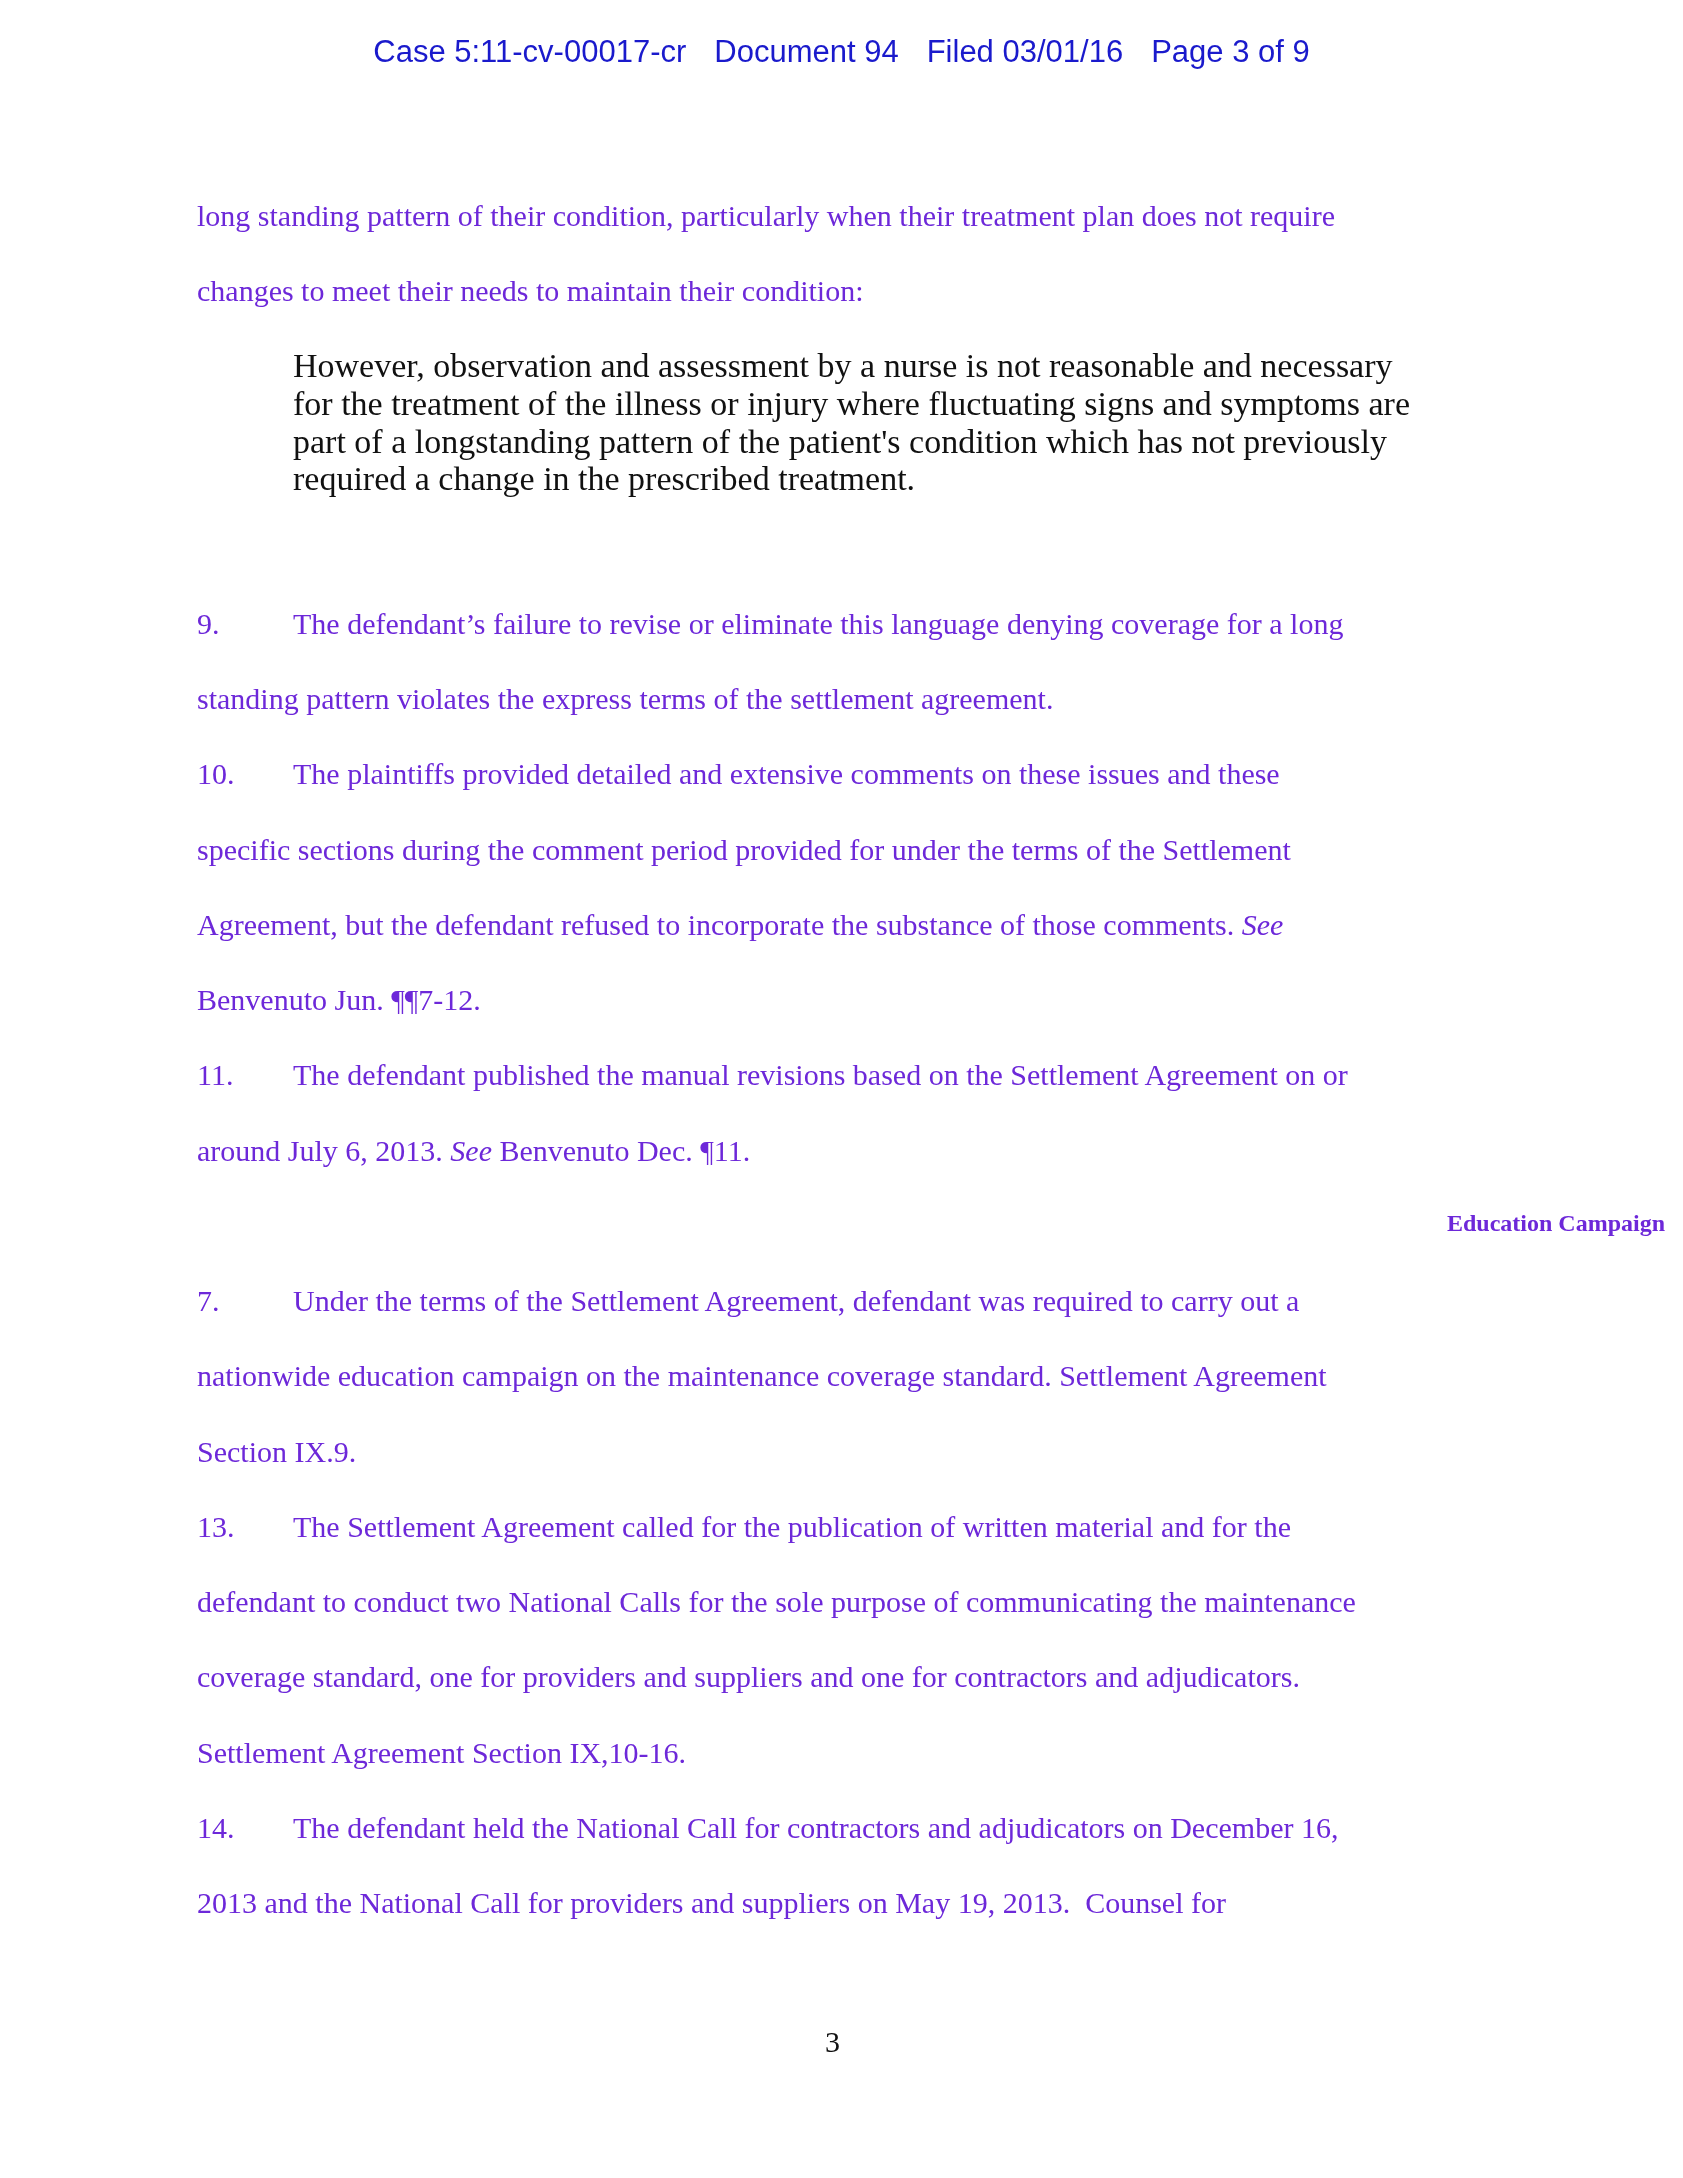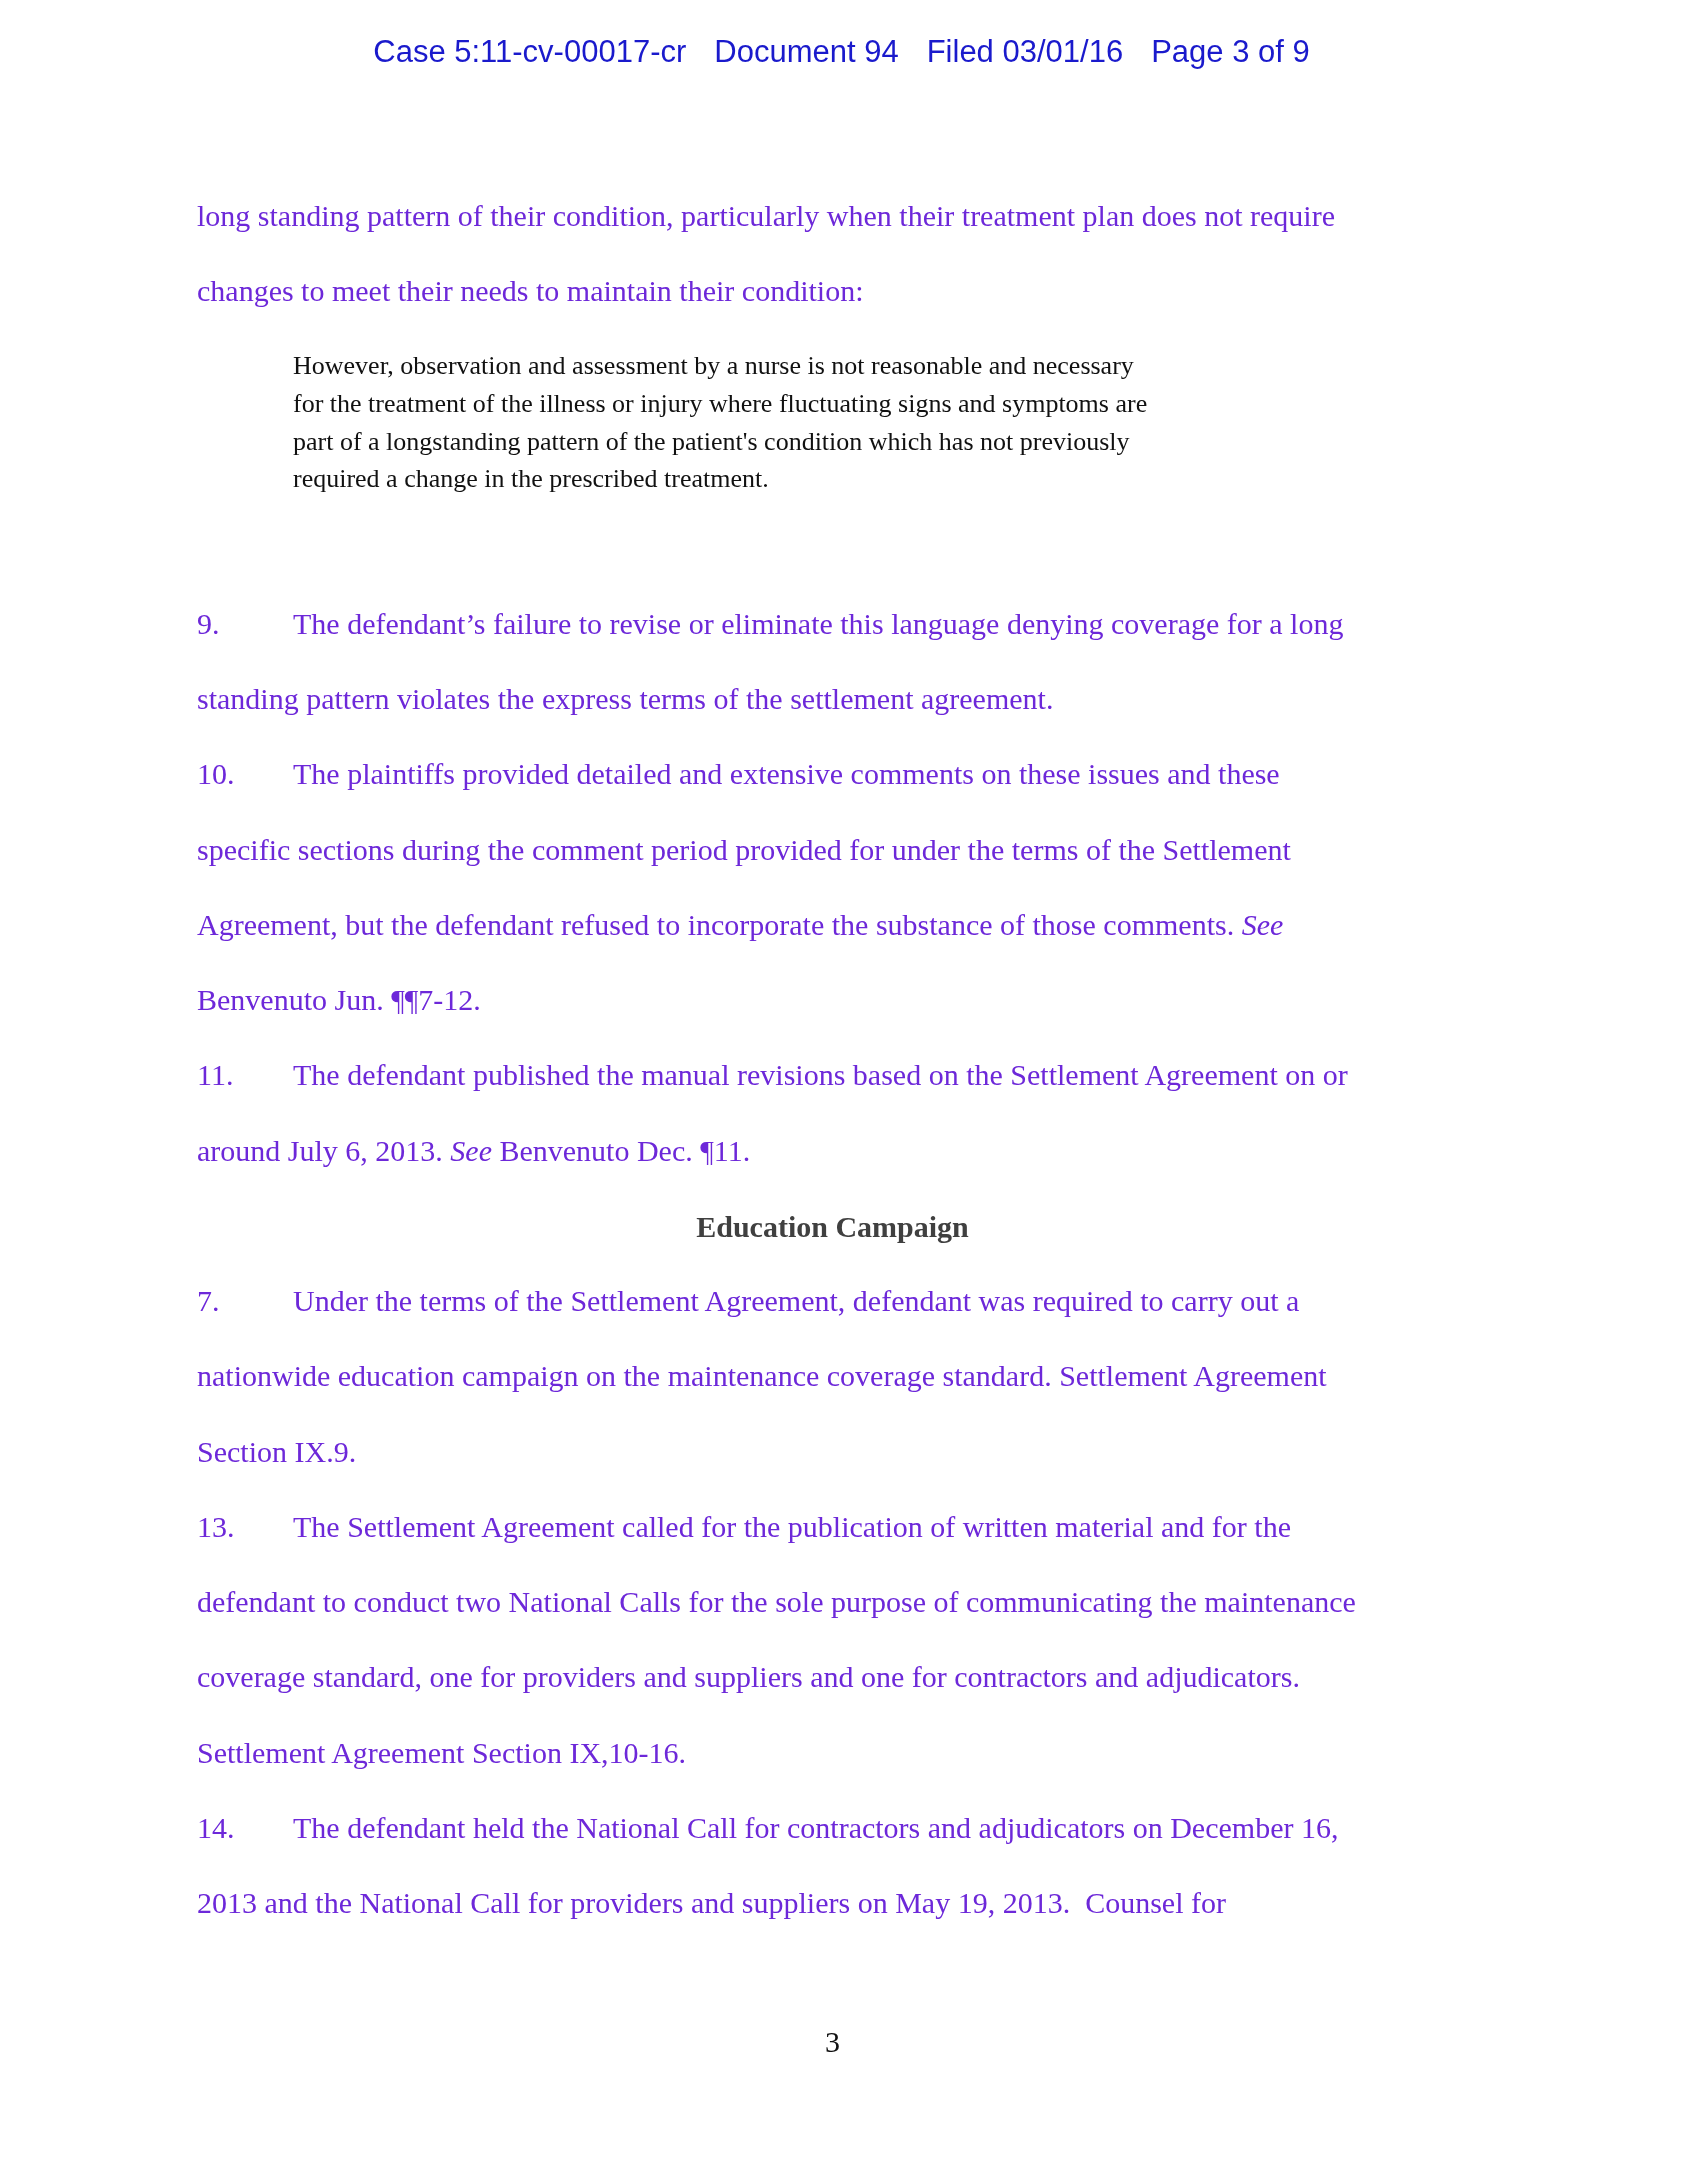--- a/index.html
+++ b/index.html
@@ -11,28 +11,28 @@
     letter-spacing: 0px; white-space: pre;
   }
   .header span { margin: 0 14px; }
   .line {
     position: absolute; left: 197px;
     font-family: "Liberation Serif", serif; font-size: 30px; color: #6d28d9;
     white-space: pre; line-height: 36px;
   }
   .quote {
     position: absolute; left: 293px;
-    font-family: "Liberation Serif", serif; font-size: 26px; color: #111;
+    font-family: "Liberation Serif", serif; font-size: 34px; color: #111;
     white-space: pre; line-height: 38px; text-align: right;
   }
   .num { display: inline-block; width: 96px; }
   i { font-style: italic; }
   .heading {
-    position: absolute; left: 0; width: 1665px; text-align: center;
-    font-family: "Liberation Serif", serif; font-weight: bold; font-size: 30px; color: #404040;
+    position: absolute; left: 0; width: 1665px; text-align: right;
+    font-family: "Liberation Serif", serif; font-weight: bold; font-size: 24px; color: #6d28d9;
   }
   .pagenum {
     position: absolute; left: 0; width: 1665px; text-align: center; top: 2025px;
     font-family: "Liberation Serif", serif; font-size: 30px; color: #111;
   }
 </style>
 </head>
 <body>
 
 <div class="page">

